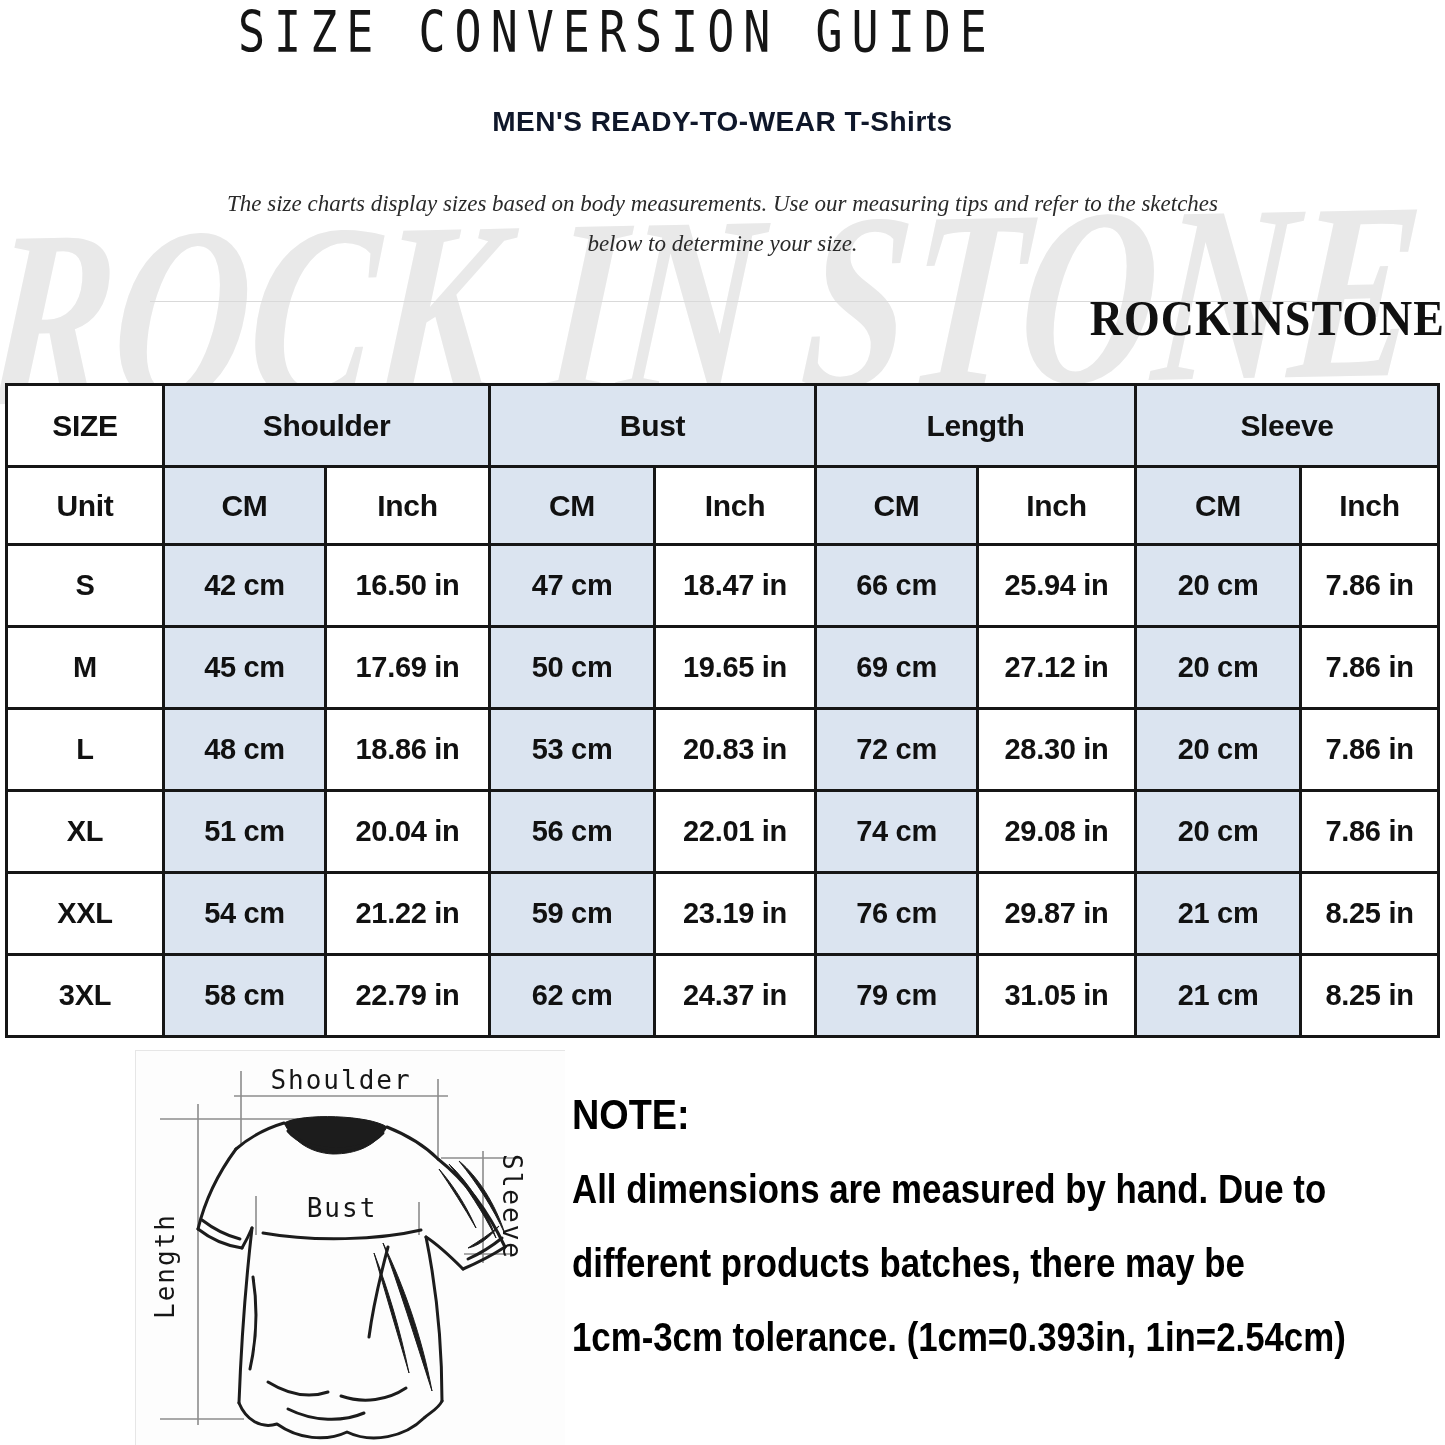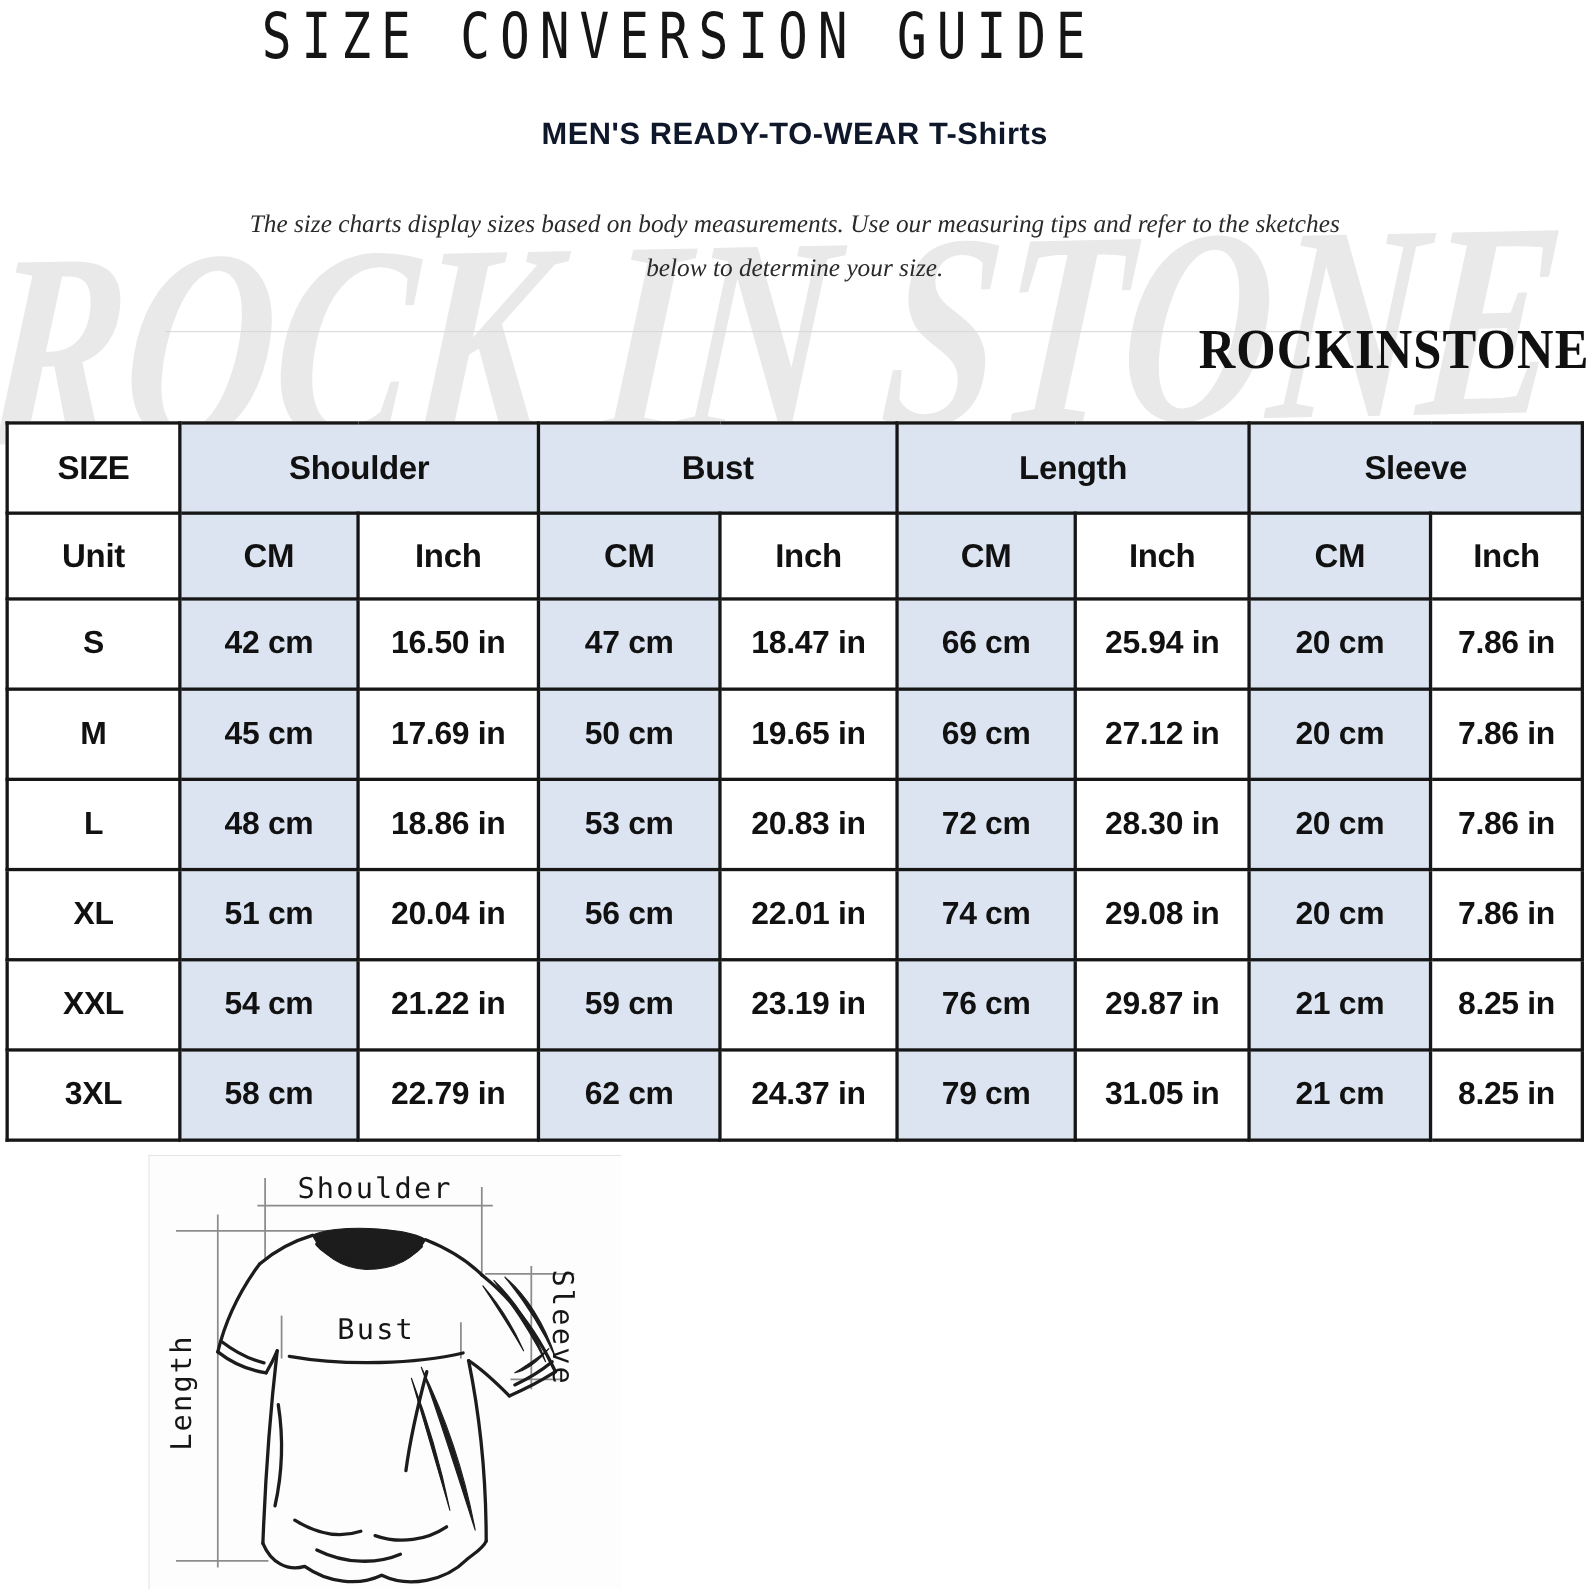--- a/index.html
+++ b/index.html
@@ -219,14 +219,20 @@
         <path class="fill" d="M247,192 C263,236 279,287 296,340 C286,286 267,233 247,192 Z"></path>
         <path class="fill" d="M238,202 C249,241 261,281 273,322 C264,278 252,238 238,202 Z"></path>
       </g>
       <text class="lbl" x="205" y="38" text-anchor="middle">Shoulder</text>
       <text class="lbl" x="206" y="166" text-anchor="middle">Bust</text>
       <text class="lbl" transform="translate(38 215) rotate(-90)" text-anchor="middle">Length</text>
       <text class="lbl" transform="translate(367 156) rotate(90)" text-anchor="middle">Sleeve</text>
     </svg>
   </div>
 
+  <div class="note">
+    <div class="note-heading">NOTE:</div>
+    <div class="note-line">All dimensions are measured by hand. Due to</div>
+    <div class="note-line">different products batches, there may be</div>
+    <div class="note-line">1cm-3cm tolerance. (1cm=0.393in, 1in=2.54cm)</div>
+  </div>
 
 </div>
 
 </body></html>

